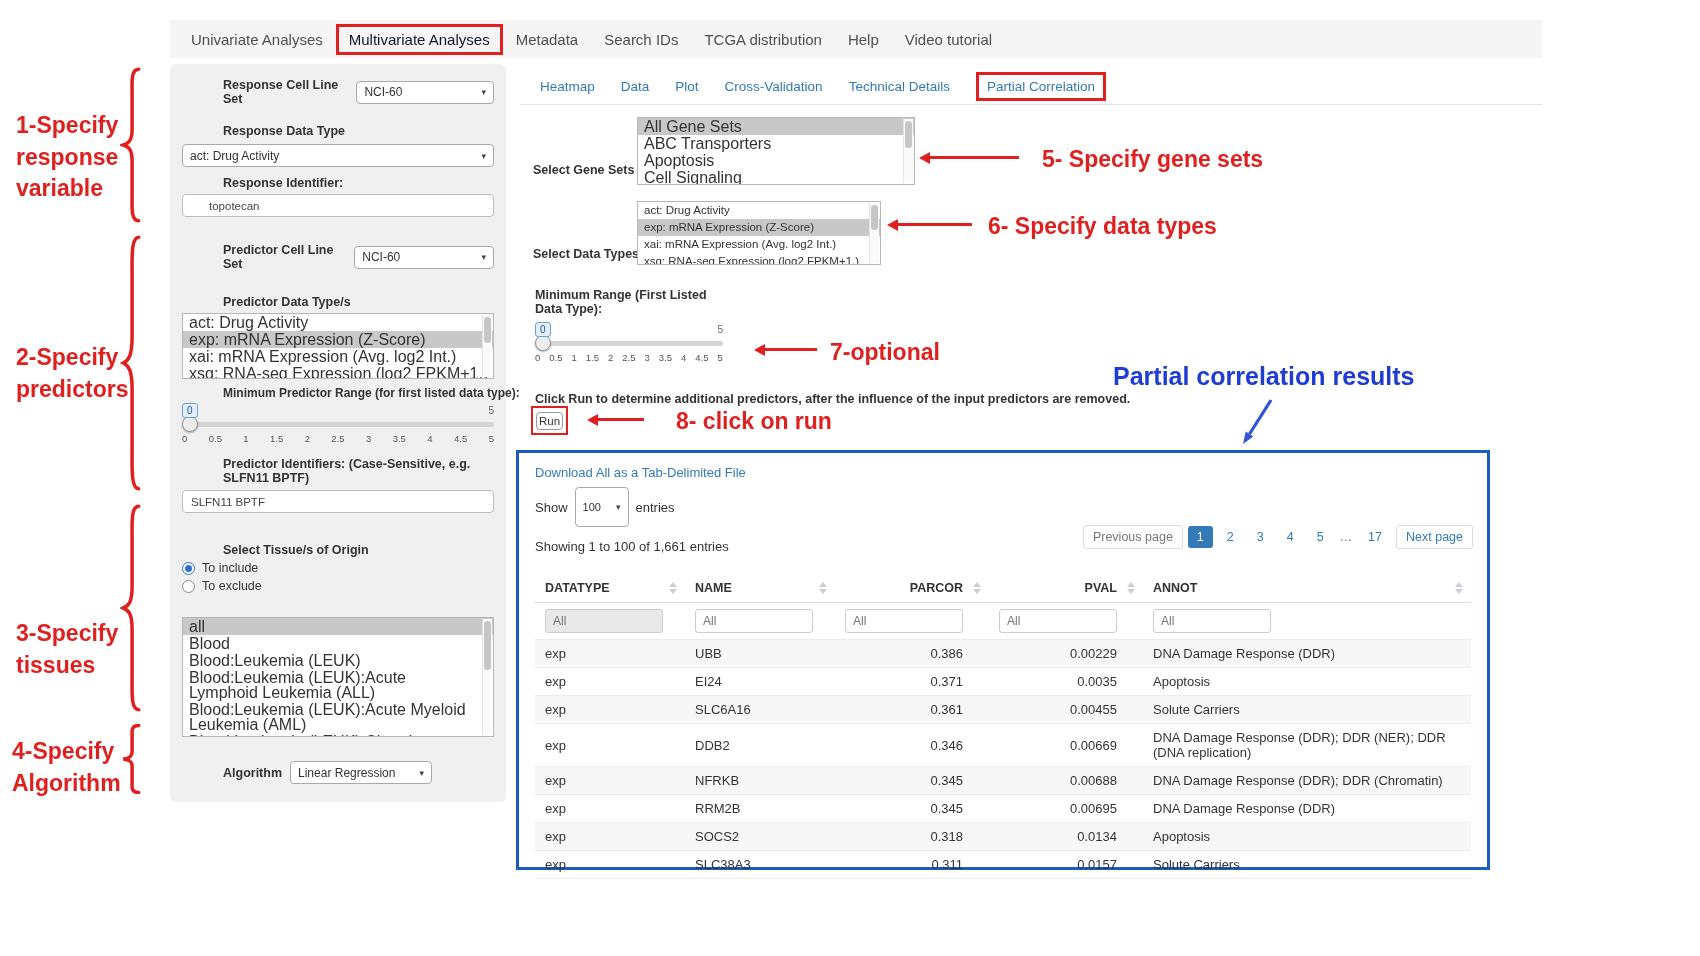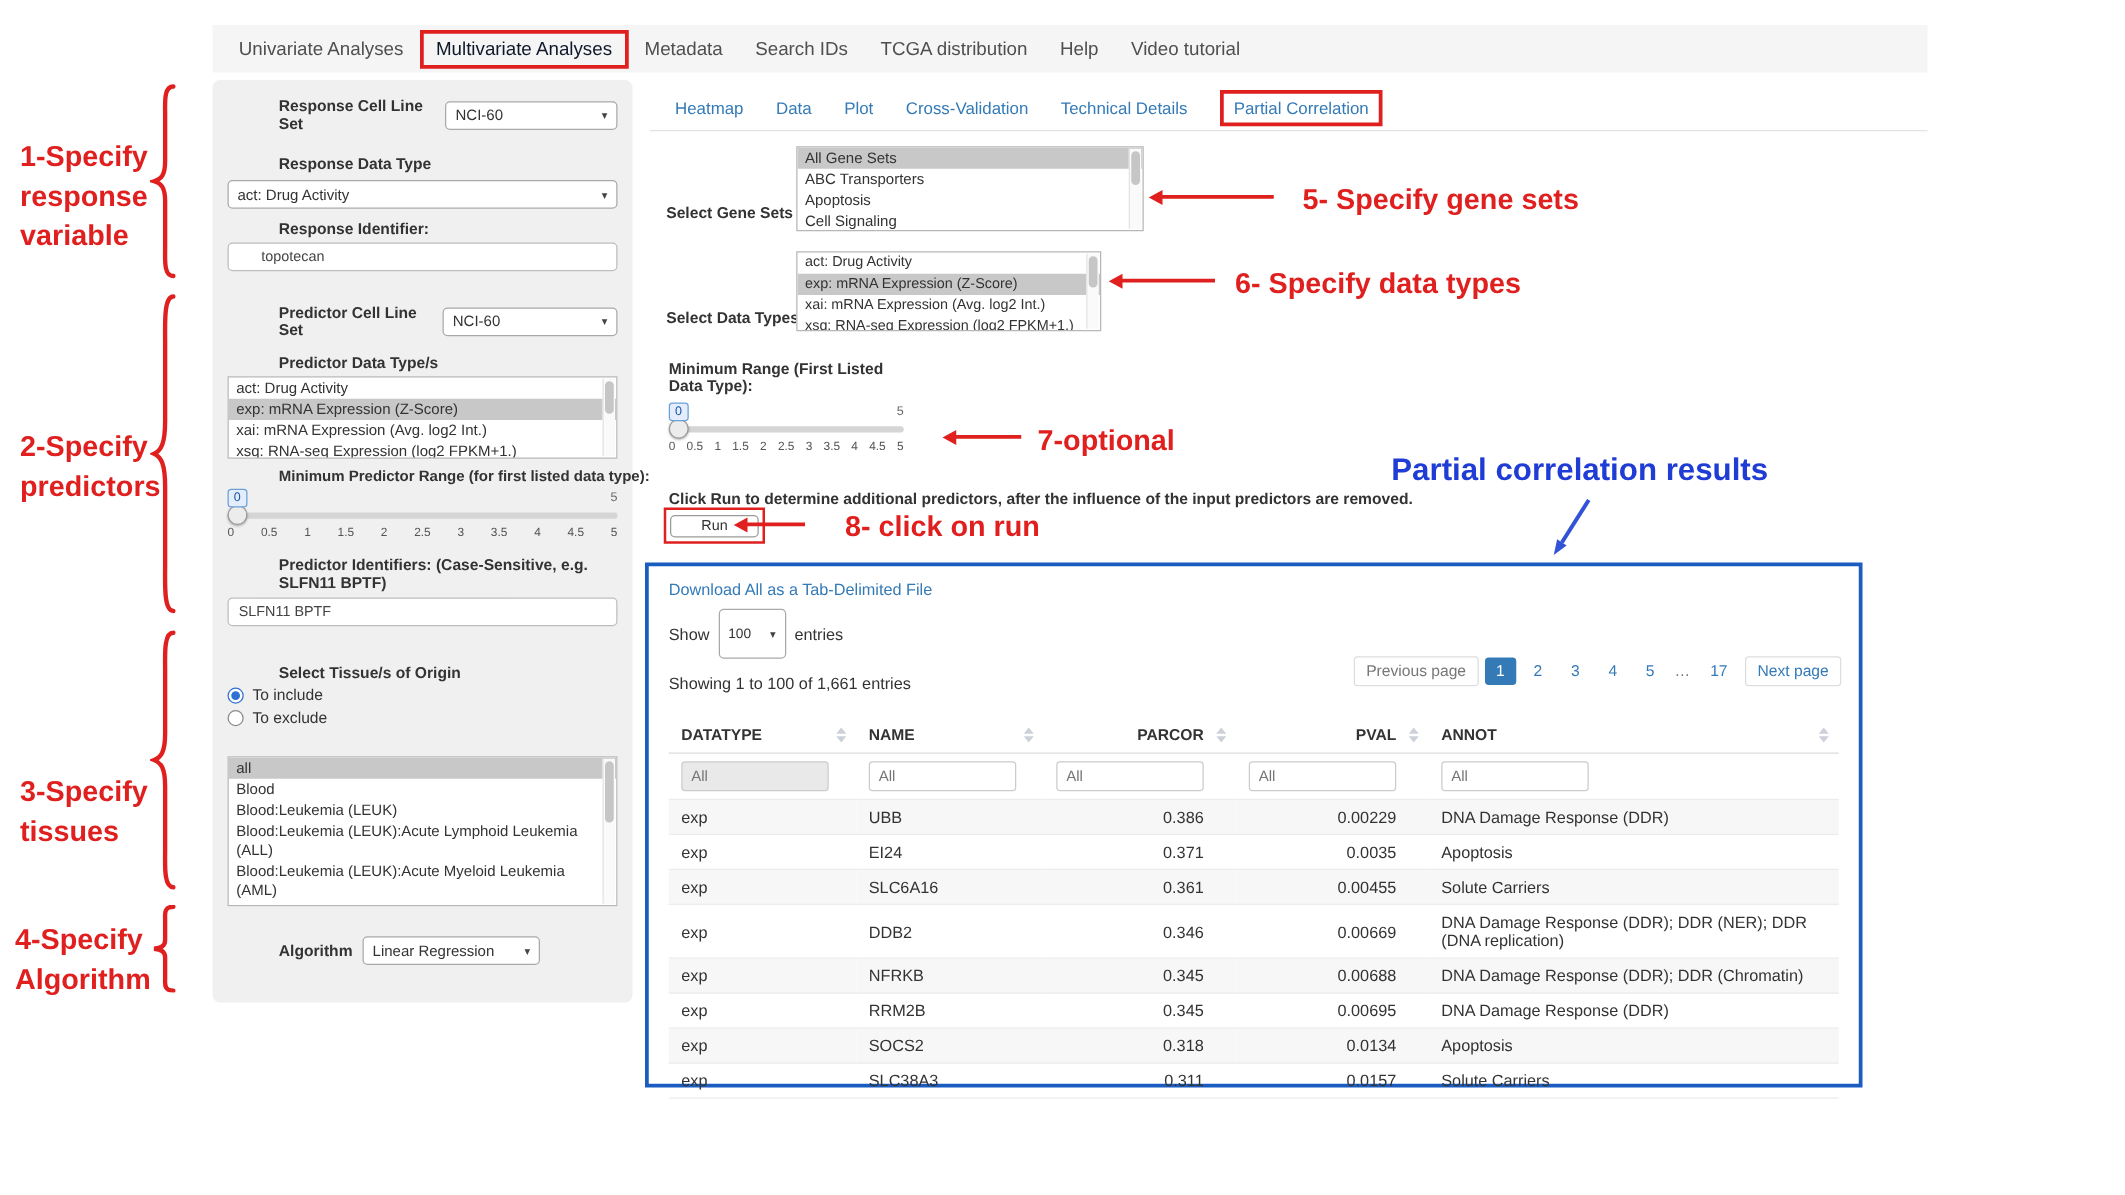--- a/index.html
+++ b/index.html
@@ -26,21 +26,21 @@
              background: #f0f0f0; border-radius: 6px; padding: 14px 12px; font-size: 12.5px; }
   .lbl { font-weight: bold; color: #333; padding-left: 41px; }
   .inline-row { display: flex; align-items: center; gap: 8px; }
   .fake-select { background: #fff; border: 1px solid #a9a9a9; border-radius: 4px; height: 23px;
                  padding: 2px 7px; display: flex; align-items: center; justify-content: space-between;
                  font-size: 12px; cursor: pointer; }
   .caret { font-size: 9px; color: #444; margin-left: 8px; }
   .text-input { width: 100%; height: 23px; border: 1px solid #bdbdbd; border-radius: 4px;
                 padding: 2px 8px; font-size: 11.5px; font-family: "Liberation Sans", sans-serif; color: #444; background:#fff; }
   .listbox { position: relative; background: #fff; border: 1px solid #b7b7b7; overflow: hidden; }
-  .opt { padding: 1px 18px 1px 6px; font-size: 12px; white-space: nowrap; line-height: 15px; cursor: pointer; }
+  .opt { padding: 1px 18px 1px 6px; font-size: 16px; white-space: nowrap; line-height: 15px; cursor: pointer; }
   .opt.selected { background: #c8c8c8; }
   .opt.wrap { white-space: normal; }
   .sb { position: absolute; top: 1px; bottom: 1px; right: 1px; width: 10px; background: #fafafa;
         border-left: 1px solid #e3e3e3; }
   .sb-thumb { position: absolute; left: 1px; right: 1px; top: 2px; height: 42%;
               background: #c6c6c6; border-radius: 4px; cursor: pointer; }
 
   .slider { position: relative; height: 44px; }
   .slider-badge { position: absolute; left: 0; top: 0; font-size: 10px; line-height: 13px; padding: 0 4px;
                   background: #e3edfb; border: 1px solid #6b9fd8; border-radius: 3px; color: #1b57a8; z-index: 2; }
@@ -66,21 +66,21 @@
   .tab { cursor: pointer; white-space: nowrap; }
   .tab.boxed { border: 3px solid #e01f1f; padding: 4px 8px; }
   .tabs-divider { position: absolute; left: 520px; top: 104px; width: 1022px; border-top: 1px solid #e3e3e3; }
 
   
   .abs { position: absolute; }
   .main-label { font-weight: bold; font-size: 12.5px; white-space: pre-line; }
   .run-instruction { position: absolute; left: 535px; top: 392px; font-weight: bold; font-size: 12.5px;
                      white-space: nowrap; }
   .run-annotation-box { position: absolute; left: 531px; top: 406px; border: 2px solid #e01f1f; padding: 3px; }
-  .run-btn { font-size: 11.5px; padding: 2px 24px; border: 1px solid #9a9a9a; border-radius: 4px;
+  .run-btn { font-size: 11.5px; padding: 2px 2px; border: 1px solid #9a9a9a; border-radius: 4px;
              background: #fff; color: #333; cursor: pointer; font-family: "Liberation Sans", sans-serif; }
 
   .results-title { position: absolute; left: 1113px; top: 362px; font-size: 25px; font-weight: bold;
                    color: #1f3cd4; }
   .blue-arrow { position: absolute; left: 1235px; top: 396px; width: 46px; height: 54px; }
 
   
   .results-box { position: absolute; left: 516px; top: 450px; width: 974px; height: 420px;
                  border: 3px solid #1a5cc0; background: #fff; padding: 10px 16px; }
   .dl-link { color: #337ab7; font-size: 13px; cursor: pointer; display: inline-block; }
@@ -173,21 +173,21 @@
 
     <div class="lbl" style="margin-bottom:6px;">Response Data Type</div>
     <div class="fake-select" style="width:100%; margin-bottom:9px;">
       <span>act: Drug Activity</span>
       <span class="caret">▾</span>
     </div>
 
     <div class="lbl" style="margin-bottom:4px;">Response Identifier:</div>
     <input class="text-input" style="margin-bottom: 26px; padding-left: 26px;" value="topotecan">
 
-    <div class="inline-row" style="margin-bottom:12px;">
+    <div class="inline-row" style="margin-bottom:24px;">
       <span class="lbl">Predictor Cell Line Set</span>
       <div class="fake-select" style="width:150px;">
         <span>NCI-60</span>
         <span class="caret">▾</span>
       </div>
     </div>
 
     <div class="lbl" style="margin-bottom:4px;">Predictor Data Type/s</div>
     <div class="listbox" style="height:66px; margin-bottom:7px;">
       <div class="opt">act: Drug Activity</div>

